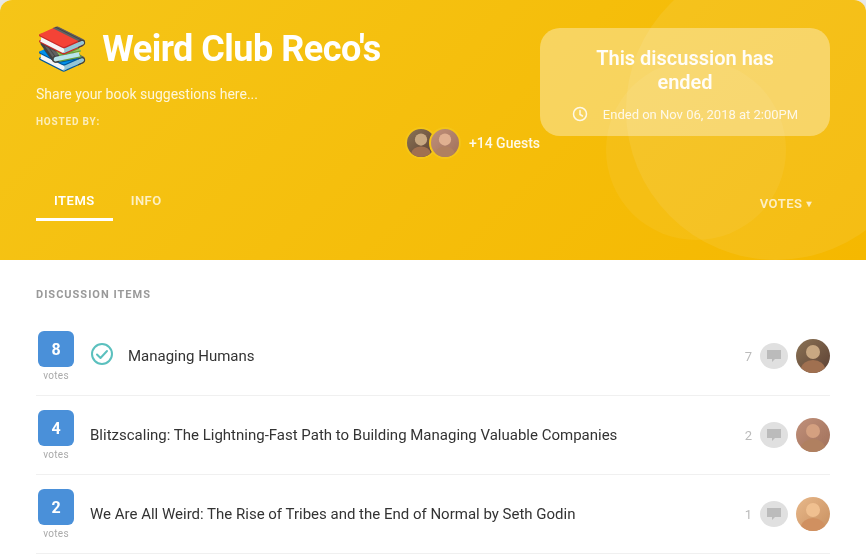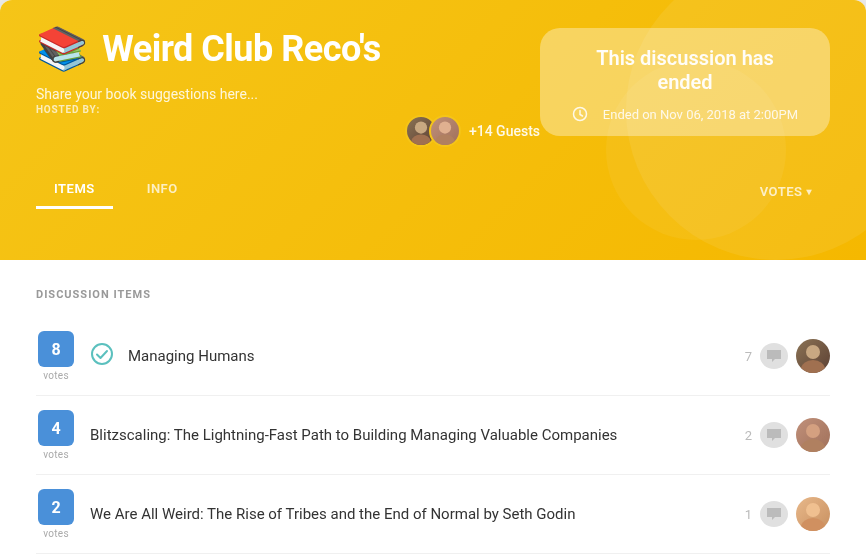--- a/index.html
+++ b/index.html
@@ -62,21 +62,21 @@
     }
     .group-title {
       font-size: 36px;
       font-weight: 700;
       color: #fff;
       letter-spacing: -0.5px;
     }
     .subtitle {
       color: rgba(255,255,255,0.85);
       font-size: 14px;
-      margin-bottom: 2px;
+      margin-bottom: 14px;
     }
     .hosted-by-label {
       font-size: 10px;
       font-weight: 700;
       color: rgba(255,255,255,0.7);
       letter-spacing: 0.8px;
       text-transform: uppercase;
     }
     .guests-row {
       display: flex;
@@ -136,21 +136,21 @@
     
     .nav-tabs {
       display: flex;
       align-items: flex-end;
       gap: 0;
       margin-top: 24px;
       justify-content: space-between;
     }
     .nav-left {
       display: flex;
-      gap: 16px;
+      gap: 0;
     }
     .tab {
       padding: 10px 18px;
       font-size: 13px;
       font-weight: 600;
       letter-spacing: 0.5px;
       text-transform: uppercase;
       color: rgba(255,255,255,0.75);
       cursor: pointer;
       border-bottom: 3px solid transparent;

